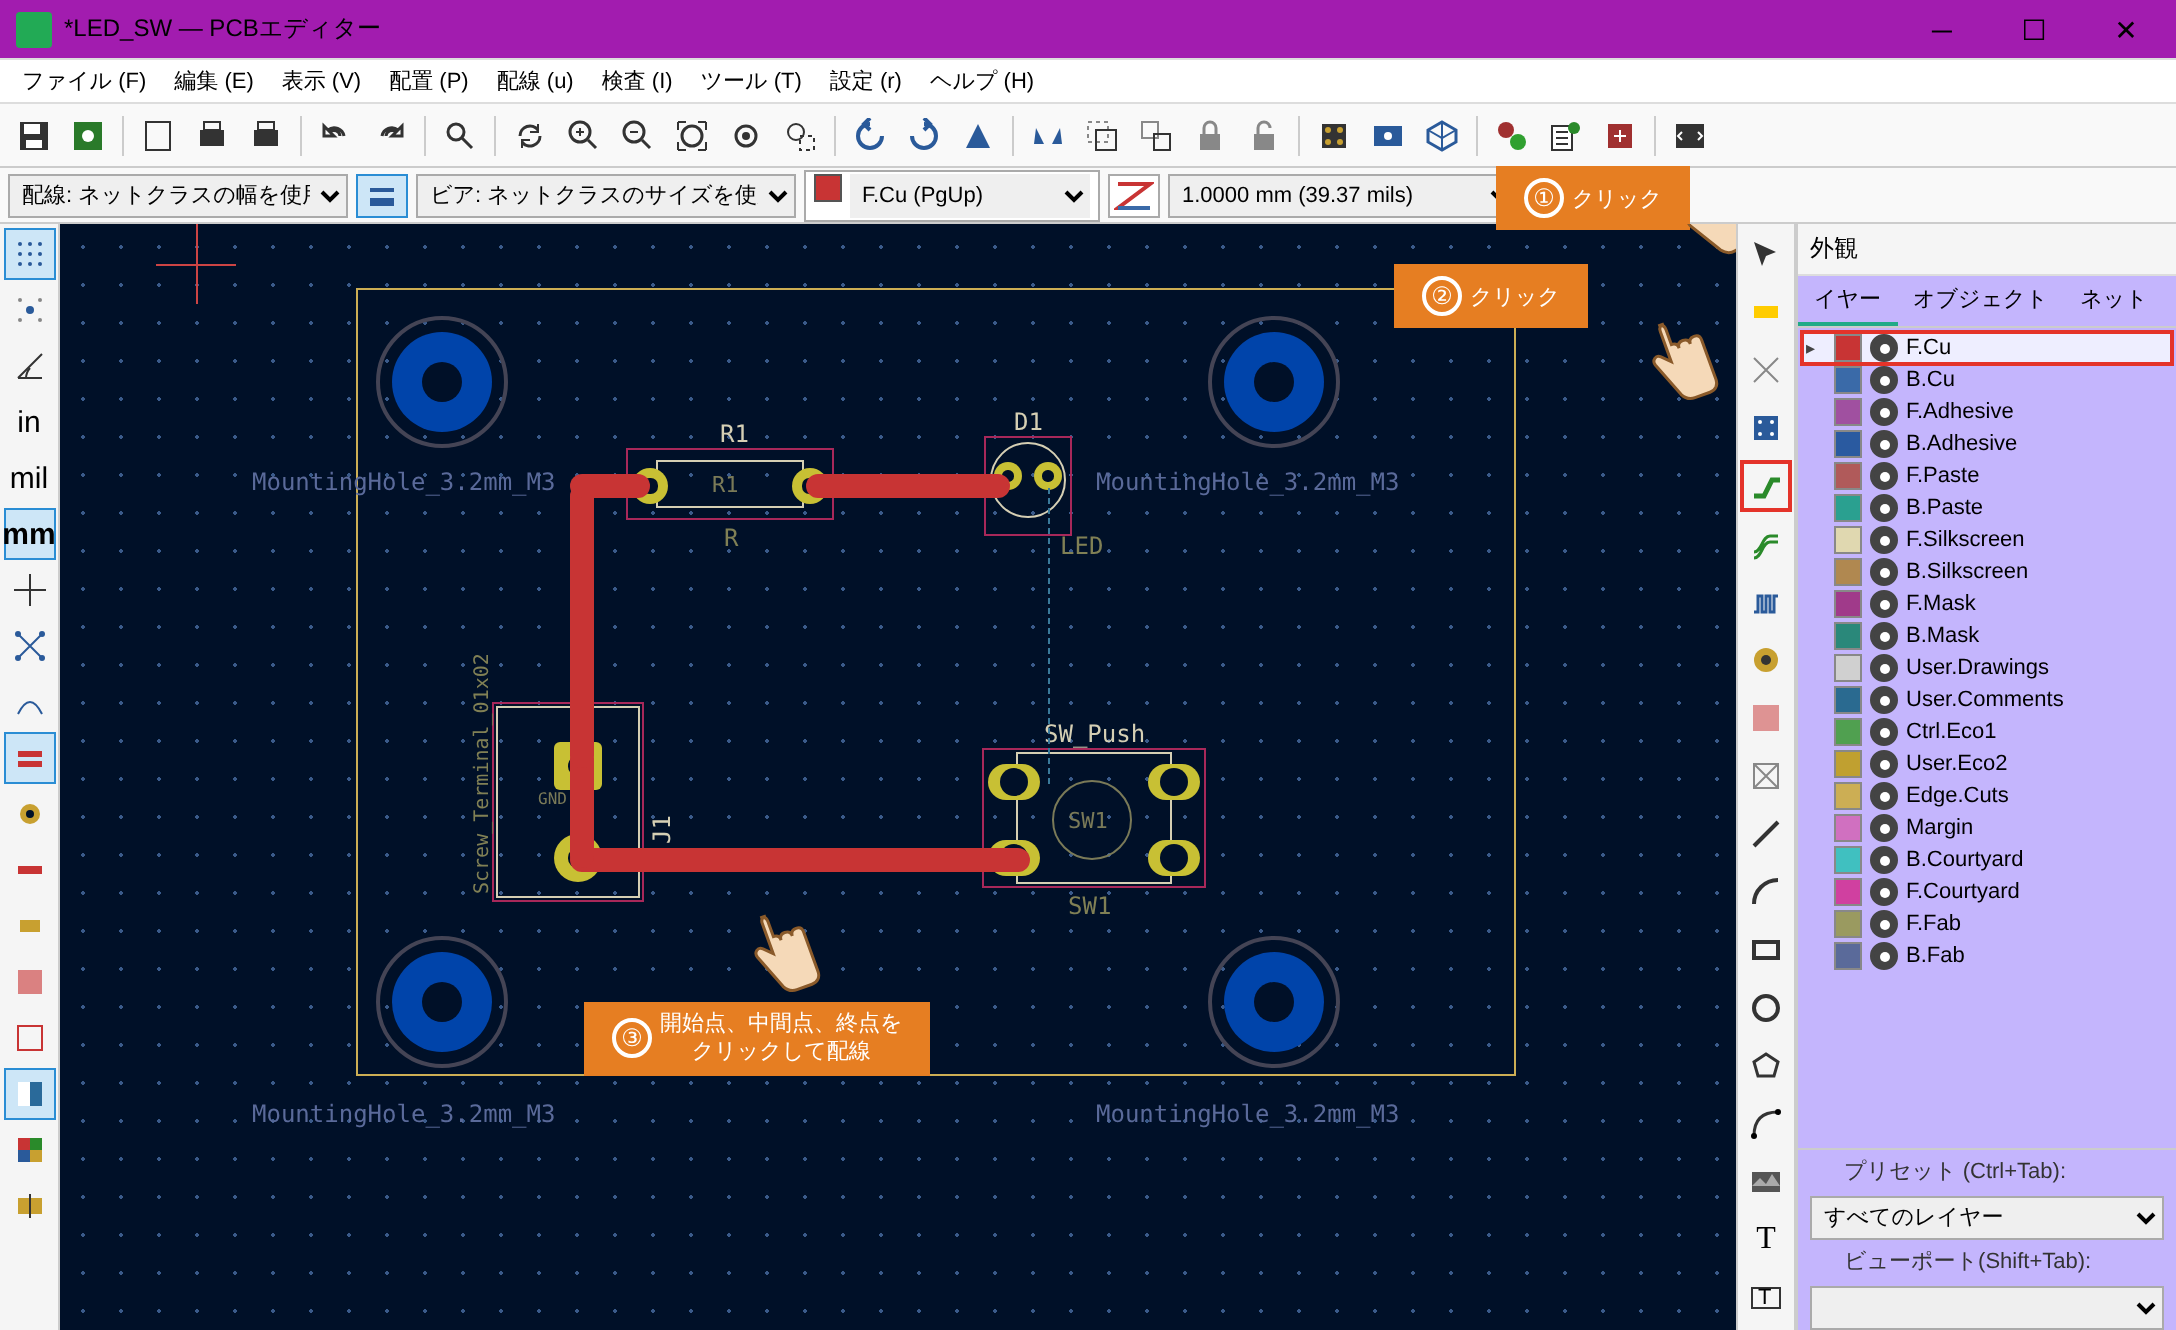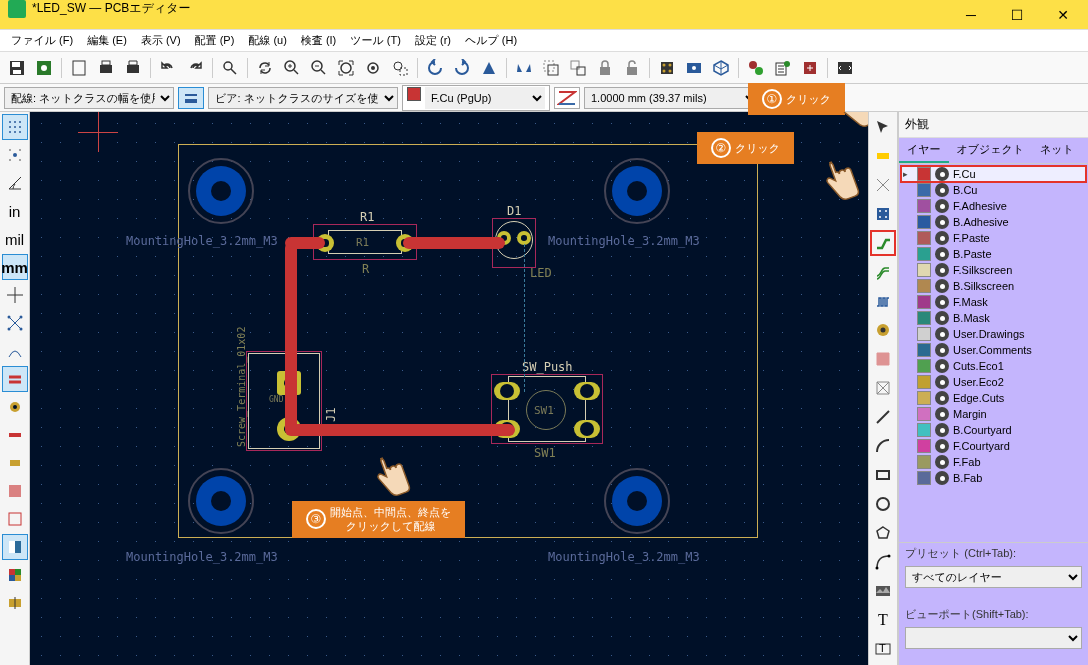--- a/index.html
+++ b/index.html
@@ -1,17 +1,17 @@
 <!DOCTYPE html>
 <html><head>
 <meta charset="utf-8">
 <style>
 *{box-sizing:border-box;margin:0;padding:0;font-family:"Meiryo UI","Segoe UI",sans-serif;font-size:11px}
 body{background:#f0f0f0;width:1088px;height:665px;overflow:hidden;display:flex;flex-direction:column}
-.titlebar{height:30px;background:#fde047;display:flex;padding:0 2px;border-bottom:1px solid #ddd}
+.titlebar{height:30px;background:#a21caf;display:flex;align-items:center;padding:0 2px;border-bottom:1px solid #ddd}
 .app-icon{width:18px;height:18px;background:#2a5;margin:0 6px;border-radius:2px}
 .title-text{flex:1;font-size:12px}
 .win-btns{display:flex}
 .win-btn{width:46px;height:30px;display:flex;align-items:center;justify-content:center;font-size:14px;cursor:pointer}
 .menubar{height:22px;background:#fff;display:flex;align-items:center;padding:0 4px;border-bottom:1px solid #ddd}
 .menu-item{padding:2px 7px;cursor:pointer}
 .toolbar1{height:32px;background:#f9f9f9;display:flex;align-items:center;padding:0 4px;border-bottom:1px solid #ccc;gap:1px}
 .tb-btn{width:26px;height:26px;display:flex;align-items:center;justify-content:center;cursor:pointer;border:1px solid transparent}
 .tb-sep{width:1px;height:20px;background:#ccc;margin:0 3px}
 .toolbar2{height:28px;background:#f9f9f9;display:flex;align-items:center;padding:0 4px;border-bottom:1px solid #ccc;gap:4px}
@@ -63,22 +63,22 @@
 .layer-list{flex:1;overflow-y:auto;padding:2px}
 .layer-row{display:flex;align-items:center;padding:1px 2px;gap:4px;cursor:pointer}
 .layer-row.sel{background:#eef}
 .layer-row.hl{outline:2px solid #e4332a;outline-offset:-1px}
 .lr-arrow{width:10px;font-size:9px;color:#444}
 .lr-sw{width:14px;height:14px;border:1px solid #888}
 .lr-eye{width:14px;height:14px;border-radius:50%;background:#444;border:2px solid #444;display:flex;align-items:center;justify-content:center}
 .lr-eye::after{content:"";width:5px;height:5px;border-radius:50%;background:#fff}
 .lr-name{flex:1;font-size:11px}
 .disp-opt{border-top:1px solid #ccc;padding:3px 6px;font-size:11px;cursor:pointer}
-.presets-label{padding:3px 6px;font-size:11px;color:#333;border-top:1px solid #ccc}
-.preset-sel{margin:2px 6px 16px;width:calc(100% - 12px)}
+.presets-label{padding:3px 23px;font-size:11px;color:#333;border-top:1px solid #ccc}
+.preset-sel{margin:2px 6px 0;width:calc(100% - 12px)}
 svg{display:block}
 </style>
 </head>
 <body>
 
 <div class="titlebar">
   <div class="app-icon"></div>
   <div class="title-text">*LED_SW — PCBエディター</div>
   <div class="win-btns">
     <div class="win-btn">─</div>
@@ -718,21 +718,21 @@
         <div class="layer-row">
           <span class="lr-arrow"></span>
           <span class="lr-sw" style="background:#2a6a90"></span>
           <span class="lr-eye"></span>
           <span class="lr-name">User.Comments</span>
         </div>
         <div class="layer-row">
           <span class="lr-arrow"></span>
           <span class="lr-sw" style="background:#50a050"></span>
           <span class="lr-eye"></span>
-          <span class="lr-name">Cuts.Eco1</span>
+          <span class="lr-name">Ctrl.Eco1</span>
         </div>
         <div class="layer-row">
           <span class="lr-arrow"></span>
           <span class="lr-sw" style="background:#c0a030"></span>
           <span class="lr-eye"></span>
           <span class="lr-name">User.Eco2</span>
         </div>
         <div class="layer-row">
           <span class="lr-arrow"></span>
           <span class="lr-sw" style="background:#ccae54"></span>

